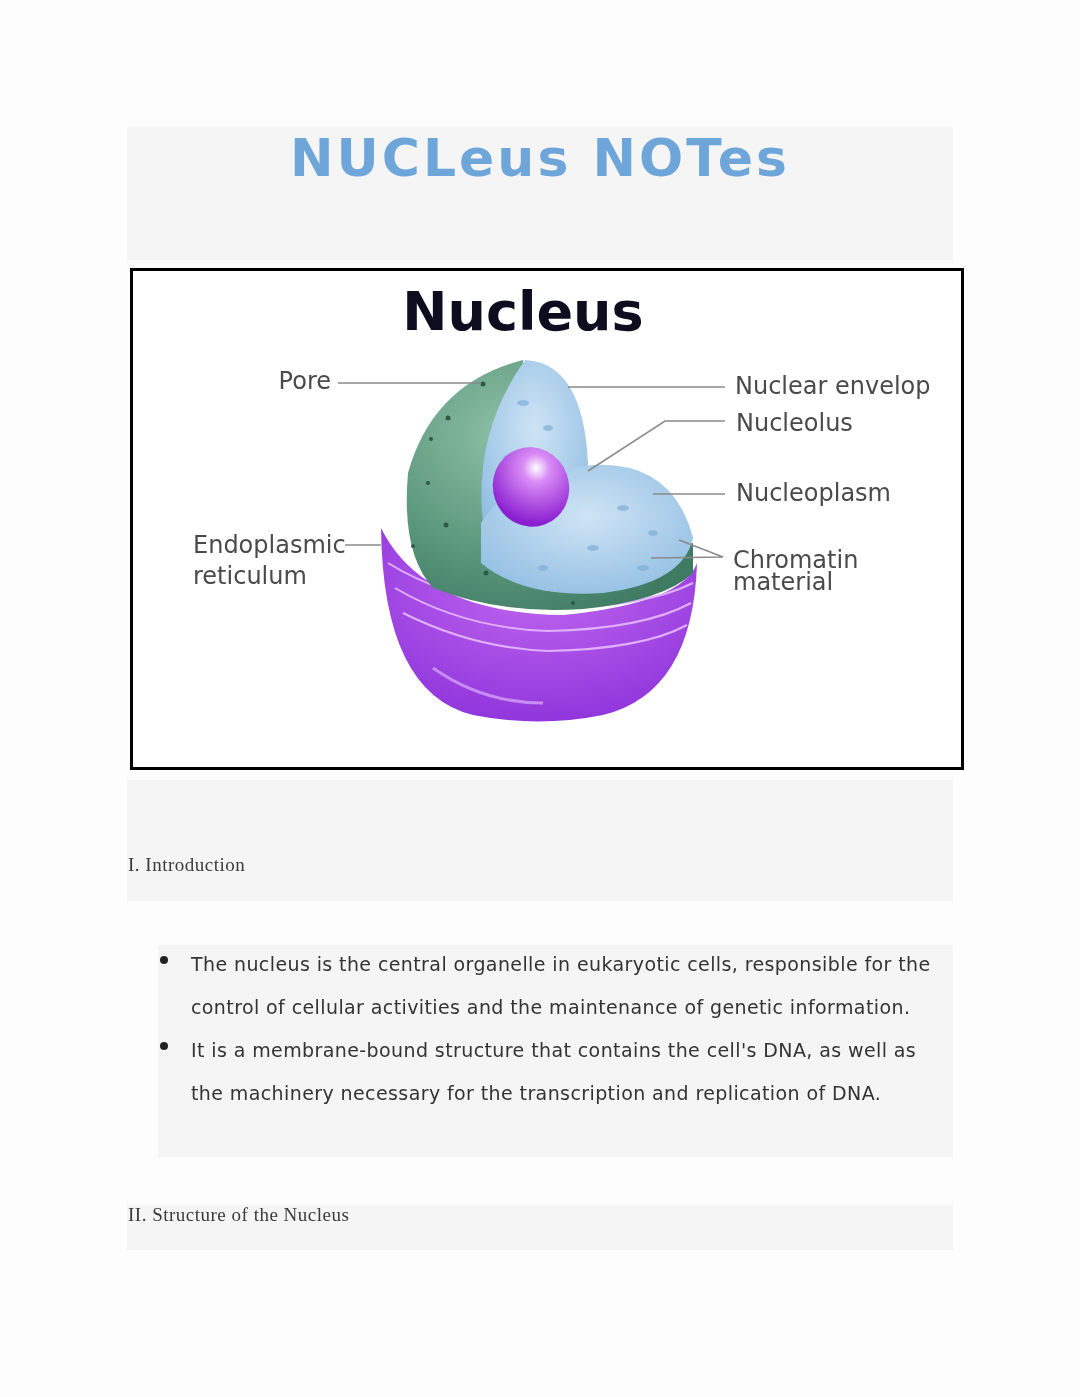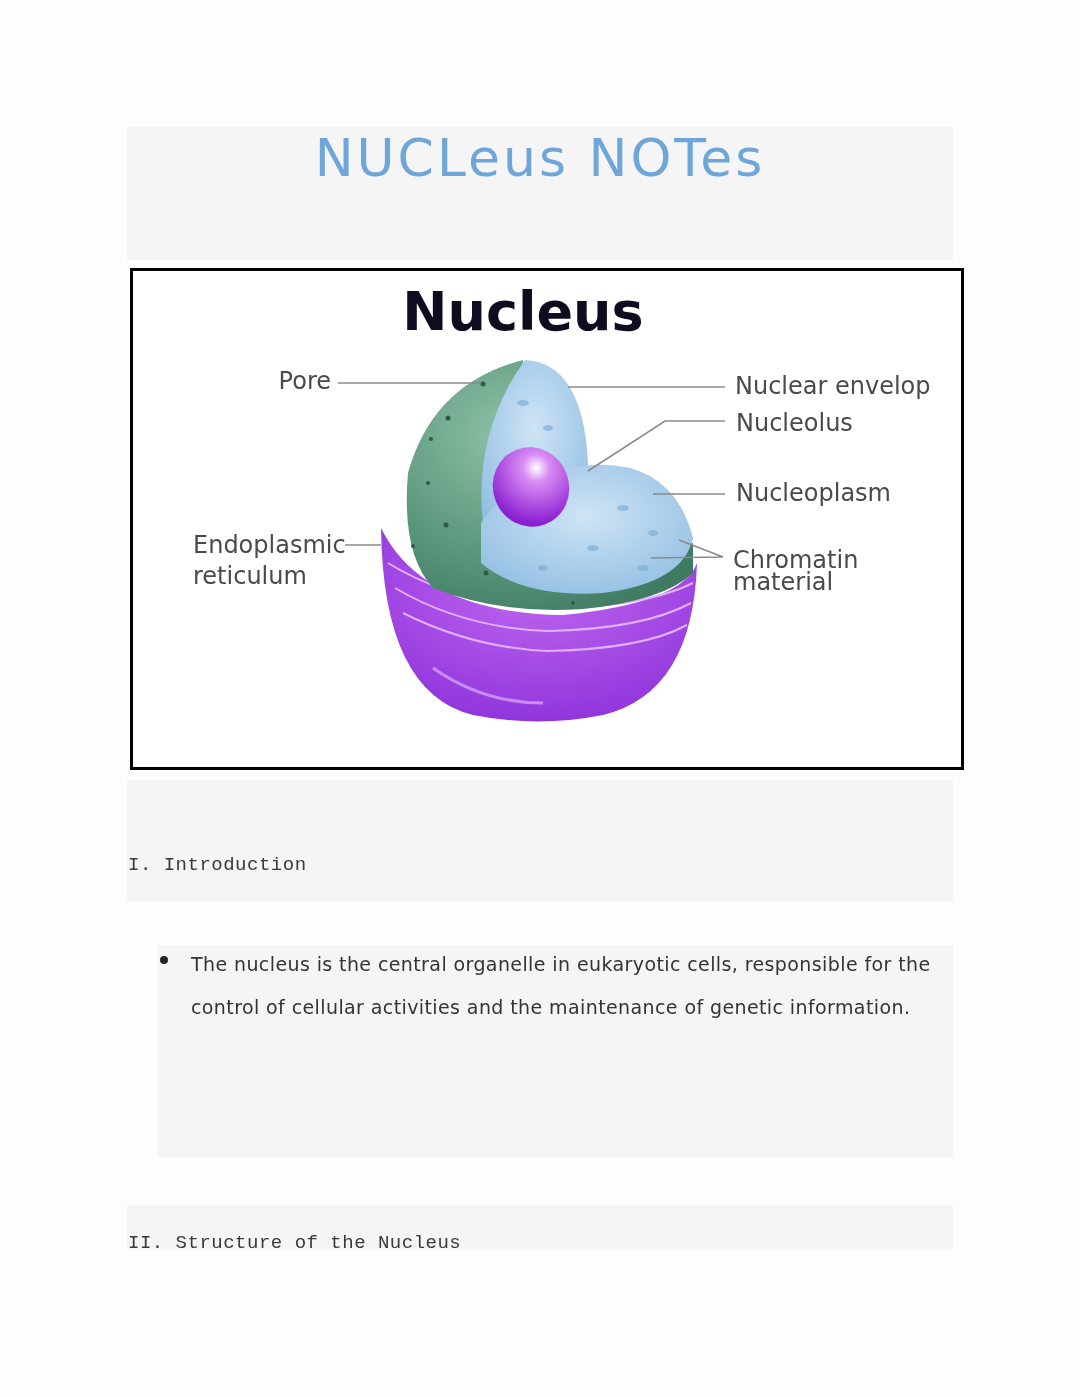--- a/index.html
+++ b/index.html
@@ -9,32 +9,32 @@
     position: relative;
     overflow: hidden;
     font-family: "DejaVu Sans", sans-serif;
   }
   .block { position: absolute; background: #f5f5f5; }
   #title-block { left: 127px; top: 127px; width: 826px; height: 133px; }
   #title {
     position: absolute; left: 0; right: 0; top: 128px;
     text-align: center;
     font-family: "DejaVu Sans", sans-serif;
-    font-weight: normal; font-size: 52px; letter-spacing: 3px;
+    font-weight: bold; font-size: 52px; letter-spacing: 3px;
     color: #6fa6da;
   }
   #figure {
     position: absolute; left: 130px; top: 268px; width: 828px; height: 496px;
     border: 3px solid #000000; background: #ffffff;
     box-sizing: content-box;
   }
   #figure svg { position: absolute; left: 0; top: 0; }
   #intro-block { left: 127px; top: 780px; width: 826px; height: 121px; }
   .heading {
-    position: absolute; font-family: Liberation Mono, monospace;
+    position: absolute; font-family: Liberation Serif, serif;
     font-size: 19px; color: #3a3a3a; letter-spacing: 0.5px;
   }
   #list-block { left: 158px; top: 945px; width: 795px; height: 212px; }
   ul.bullets {
     position: absolute; left: 158px; top: 943px; width: 790px;
     margin: 0; padding: 0; list-style: none;
   }
   ul.bullets li {
     position: relative; padding-left: 33px;
     font-family: "DejaVu Sans", sans-serif; font-size: 19px;
@@ -138,16 +138,20 @@
 
 <div class="block" id="intro-block"></div>
 <div class="heading" style="left:128px; top:854px;">I. Introduction</div>
 
 <div class="block" id="list-block"></div>
 <ul class="bullets">
   <li>
     <span class="dot"></span>
     <span>The nucleus is the central organelle in eukaryotic cells, responsible for the control of cellular activities and the maintenance of genetic information.</span>
   </li>
+  <li>
+    <span class="dot"></span>
+    <span>It is a membrane-bound structure that contains the cell's DNA, as well as the machinery necessary for the transcription and replication of DNA.</span>
+  </li>
 </ul>
 
 <div class="block" id="struct-block"></div>
-<div class="heading" style="left:128px; top:1204px;margin-top:28px;">II. Structure of the Nucleus</div>
+<div class="heading" style="left:128px; top:1204px;">II. Structure of the Nucleus</div>
 
 </body></html>

